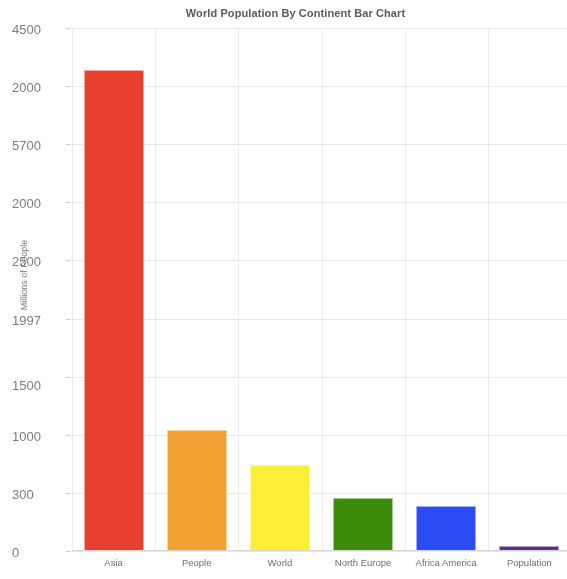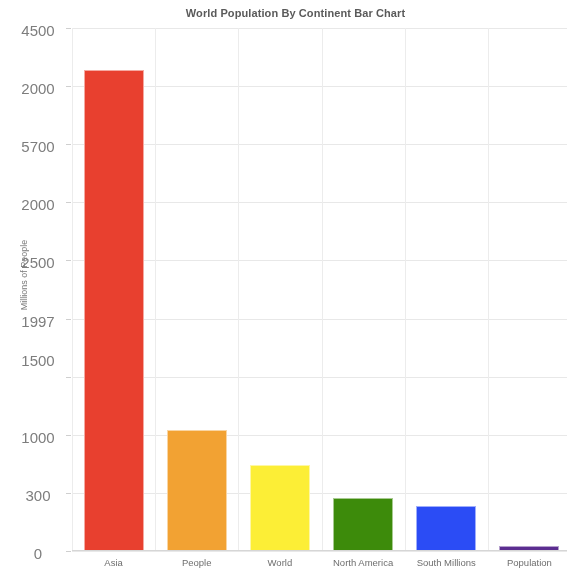--- a/index.html
+++ b/index.html
@@ -79,22 +79,22 @@
     left: 0;
     width: 499px;
     height: 1px;
     background: #d6d6d6;
     bottom: 0;
   }
   .y-tick-wrap {
     position: absolute;
     left: 0;
     width: 52px;
-    text-align: center;
-    font-size: 15px;
+    text-align: left;
+    font-size: 13px;
     color: #7d7d7d;
   }
   .tick-mark-y {
     position: absolute;
     left: 54px;
     width: 5px;
     height: 1px;
     background: #cfcfcf;
   }
 
@@ -123,21 +123,21 @@
 
   <div id="y-axis-title">Millions of People</div>
 
   <div id="y-axis-ticks">
       <div class="y-tick-wrap" style="top: 545px;">0</div>
       <div class="tick-mark-y" style="top: 551px;"></div>
       <div class="y-tick-wrap" style="top: 486.889px;">300</div>
       <div class="tick-mark-y" style="top: 492.889px;"></div>
       <div class="y-tick-wrap" style="top: 428.778px;">1000</div>
       <div class="tick-mark-y" style="top: 434.778px;"></div>
-      <div class="y-tick-wrap" style="top: 352px;">1500</div>
+      <div class="y-tick-wrap" style="top: 378px;">1500</div>
       <div class="tick-mark-y" style="top: 376.667px;"></div>
       <div class="y-tick-wrap" style="top: 312.556px;">1997</div>
       <div class="tick-mark-y" style="top: 318.556px;"></div>
       <div class="y-tick-wrap" style="top: 254.444px;">2500</div>
       <div class="tick-mark-y" style="top: 260.444px;"></div>
       <div class="y-tick-wrap" style="top: 196.333px;">2000</div>
       <div class="tick-mark-y" style="top: 202.333px;"></div>
       <div class="y-tick-wrap" style="top: 138.222px;">5700</div>
       <div class="tick-mark-y" style="top: 144.222px;"></div>
       <div class="y-tick-wrap" style="top: 80.1111px;">2000</div>
@@ -176,18 +176,18 @@
         <div class="bar" title="South America: 390" style="left: 344.25px; width: 60px; height: 45.3267px; background: rgb(43, 76, 245);"></div>
         <div class="bar" title="Australia: 45" style="left: 427.417px; width: 60px; height: 5.23px; background: rgb(91, 45, 144);"></div>
       </div>
     <div class="axis-line-x"></div>
   </div>
 
   <div id="x-axis-labels">
       <div class="cat-label" style="left: 60px; width: 83.1667px;">Asia</div>
       <div class="cat-label" style="left: 143.167px; width: 83.1667px;">People</div>
       <div class="cat-label" style="left: 226.333px; width: 83.1667px;">World</div>
-      <div class="cat-label" style="left: 309.5px; width: 83.1667px;">North America</div>
-      <div class="cat-label" style="left: 392.667px; width: 83.1667px;">South Millions</div>
+      <div class="cat-label" style="left: 309.5px; width: 83.1667px;">North Europe</div>
+      <div class="cat-label" style="left: 392.667px; width: 83.1667px;">Africa America</div>
       <div class="cat-label" style="left: 475.833px; width: 83.1667px;">Population</div>
     </div>
 
 </div>
 
 </body></html>

